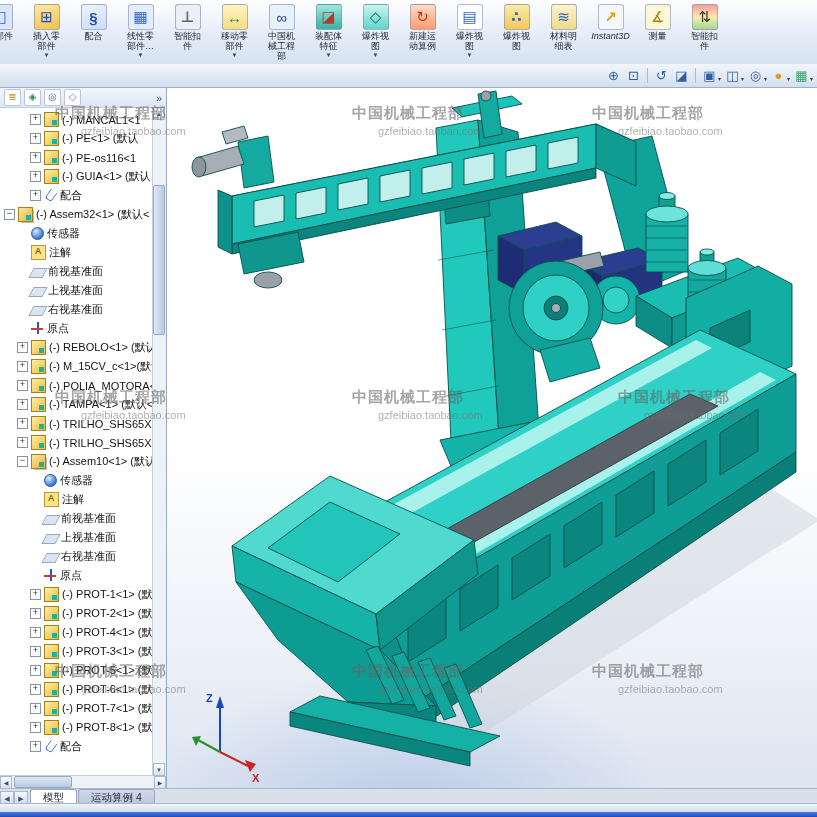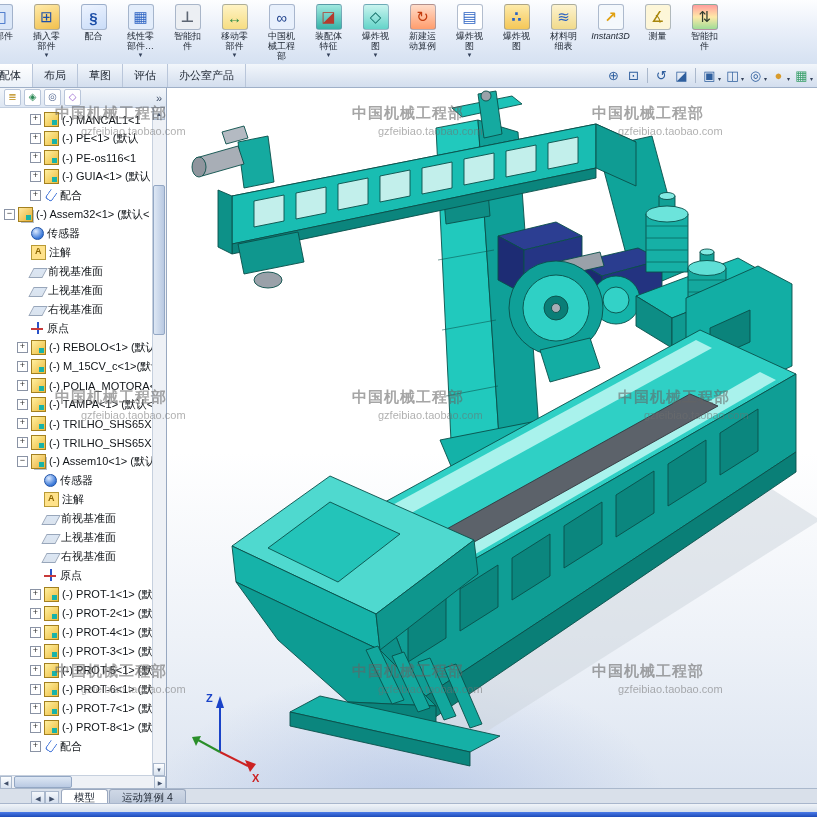--- a/index.html
+++ b/index.html
@@ -96,21 +96,21 @@
   .sarr.down{position:absolute;bottom:0;left:0;}
   .sthumb{position:absolute;left:0;top:78px;height:150px;width:12px;
           background:linear-gradient(90deg,#dde7f4,#b9c9e2);border:1px solid #93a7c4;border-radius:2px;box-sizing:border-box;}
   .hscroll{height:13px;flex:none;display:flex;background:#eef1f6;border-top:1px solid #c6d0de;}
   .htrack{flex:1;position:relative;}
   .hthumb{position:absolute;left:2px;top:0;width:58px;height:12px;
           background:linear-gradient(#dde7f4,#b9c9e2);border:1px solid #93a7c4;border-radius:2px;box-sizing:border-box;}
 
   
   .mstabs{position:absolute;left:0;right:0;bottom:13px;height:15px;background:#d9e0ea;
-          border-top:1px solid #aab8cc;display:flex;align-items:flex-end;z-index:6;padding-left:31px;}
+          border-top:1px solid #aab8cc;display:flex;align-items:flex-end;z-index:6;}
   .mnav{width:14px;height:13px;font-size:7px;line-height:13px;text-align:center;color:#41506a;
         background:linear-gradient(#f4f7fb,#d5dfee);border:1px solid #aab8cc;box-sizing:border-box;}
   .mtabs-wrap{display:flex;margin-left:2px;}
   .mtab{padding:0 12px;height:14px;line-height:14px;font-size:10.5px;color:#1c2430;
         border:1px solid #9aa8bf;border-bottom:none;border-radius:3px 3px 0 0;margin-right:1px;
         background:linear-gradient(#cfd8e6,#bcc8da);}
   .mtab.active{background:#fff;}
   .statusbar{position:absolute;left:0;right:0;bottom:5px;height:8px;z-index:6;
         background:linear-gradient(#f0f4f9,#d4deeb);border-top:1px solid #a8b6cc;}
   .taskbar{position:absolute;left:0;right:0;bottom:0;height:5px;z-index:6;
@@ -192,27 +192,20 @@
       <span class="tbi tb-measure" data-name="measure-icon">∡</span>
       <span class="tlbl" data-name="button-label">测量</span>
     </div>
     <div class="tbtn" data-name="rebuild-button">
       <span class="tbi tb-rebuild" data-name="rebuild-icon">⇅</span>
       <span class="tlbl" data-name="button-label">智能扣件</span>
     </div>
   </div>
 
 <div class="tabrow" data-name="command-tabs-row">
-  <div class="tabs" id="cmdtabs" data-name="command-tabs">
-      <div class="tab active partial" data-name="command-tab-0">配体</div>
-      <div class="tab" data-name="command-tab-1">布局</div>
-      <div class="tab" data-name="command-tab-2">草图</div>
-      <div class="tab" data-name="command-tab-3">评估</div>
-      <div class="tab" data-name="command-tab-4">办公室产品</div>
-    </div>
   <div class="viewtools" id="viewtools" data-name="heads-up-view-toolbar">
       <span class="vbtn" data-name="zoom-fit-icon">⊕</span>
       <span class="vbtn" data-name="zoom-area-icon">⊡</span>
       <span class="vsep" data-name="separator"></span>
       <span class="vbtn" data-name="previous-view-icon">↺</span>
       <span class="vbtn" data-name="section-view-icon">◪</span>
       <span class="vsep" data-name="separator"></span>
       <span class="vbtn" data-name="view-orientation-icon">▣</span>
       <span class="varr" data-name="dropdown-arrow-icon">▾</span>
       <span class="vbtn" data-name="display-style-icon">◫</span>

